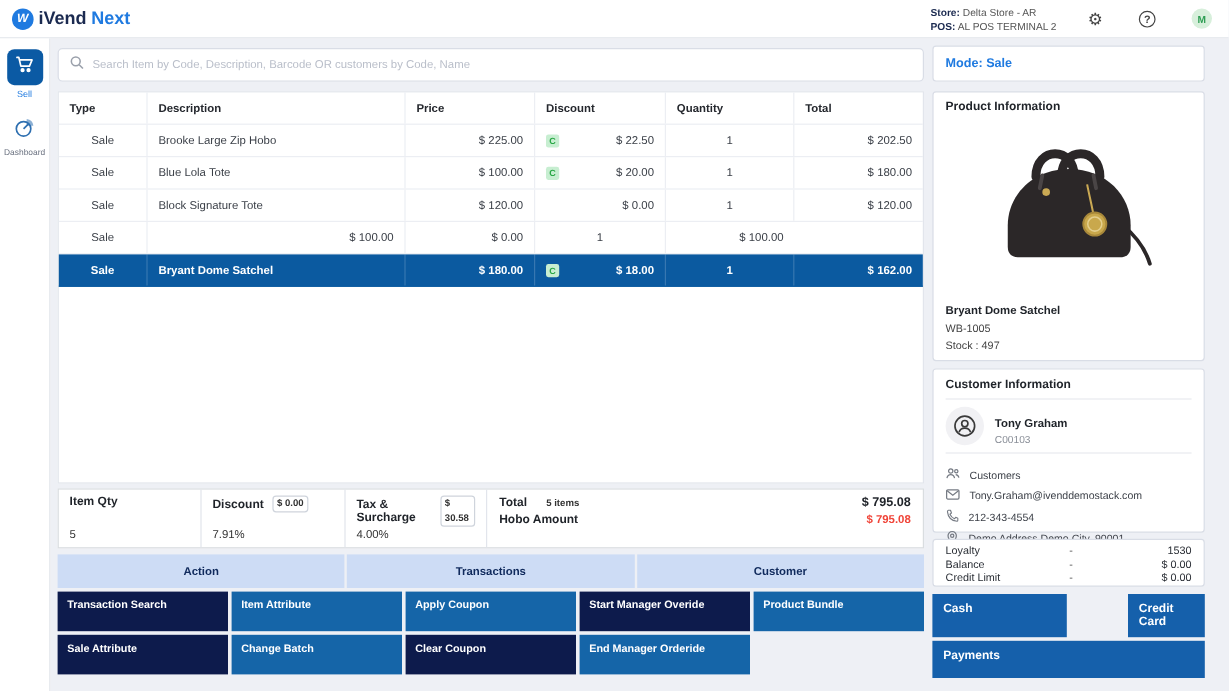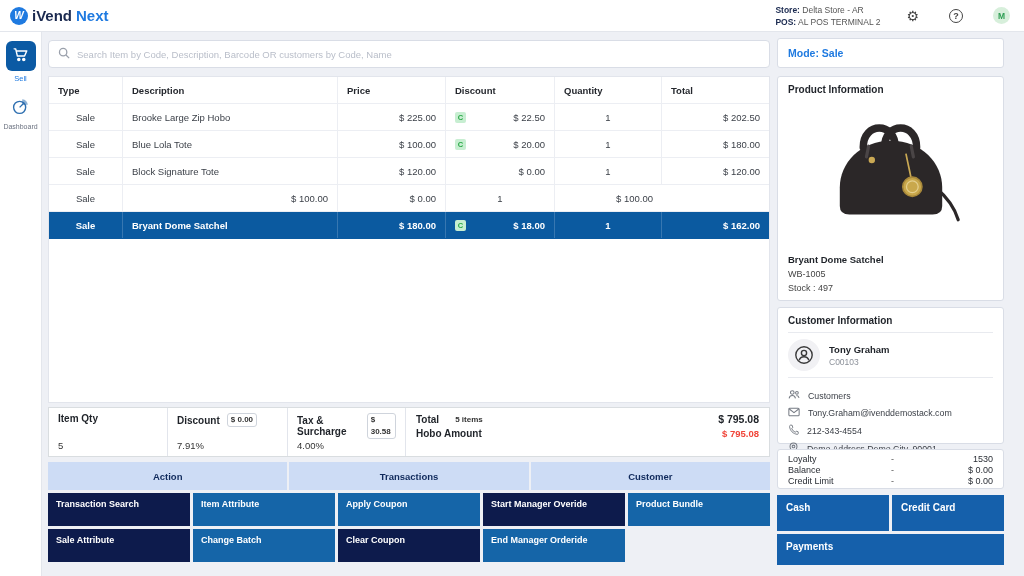--- a/index.html
+++ b/index.html
@@ -81,35 +81,35 @@
   .right { width:227px; margin-left:7px; display:flex; flex-direction:column; flex:0 0 auto; }
   .panel { background:#fff; border:1px solid #d9dde6; border-radius:3px; }
   .mode-box { margin-top:6px; height:30px; display:flex; align-items:center; padding:0 10px; font-size:10.5px; font-weight:bold; color:#1f7ae0; }
   .prod-box { margin-top:8px; height:225px; padding:7px 10px; display:flex; flex-direction:column; }
   .panel-h { font-size:10px; font-weight:bold; color:#1f2329; }
   .prod-img { flex:1; display:flex; align-items:center; justify-content:center; }
   .prod-name { font-size:9.5px; font-weight:bold; color:#1f2329; }
   .prod-line { font-size:9px; color:#444; margin-top:4px; }
   .cust-box { margin-top:6px; height:137px; padding:7px 10px 15px; display:flex; flex-direction:column; }
   .cust-div { border:none; border-top:1px solid #e8eaef; margin:6px 0; }
-  .cust-row { display:flex; align-items:center; gap:9px; }
+  .cust-row { display:flex; align-items:flex-end; gap:9px; }
   .cust-avatar { width:32px; height:32px; border-radius:50%; background:#f1f1f4; display:flex; align-items:center; justify-content:center; flex:0 0 auto; }
   .cust-name { font-size:9.5px; font-weight:bold; color:#1f2329; }
   .cust-code { font-size:8.5px; color:#8a8f98; margin-top:2px; }
   .contact-row { display:flex; align-items:center; gap:8px; font-size:8.8px; color:#3c4048; margin-top:5px; }
   .contact-row svg { flex:0 0 auto; }
   .loyal-box { margin-top:5px; height:40px; padding:4px 10px; display:flex; flex-direction:column; justify-content:space-between; }
   .loyal-row { display:flex; font-size:9px; color:#2a2e35; font-weight:500; line-height:11px; }
   .loyal-label { width:42%; }
   .loyal-dash { width:18%; text-align:center; color:#555; }
   .loyal-val { width:40%; text-align:right; }
   .pay-row { margin-top:6px; display:flex; gap:3px; }
   .pay-btn { background:#1560ab; color:#fff; font-size:10px; font-weight:bold; padding:7px 9px; cursor:pointer; text-align:left; }
   .pay-cash { width:112px; height:36px; }
-  .pay-card { flex:1; height:36px; }
+  .pay-card { flex:1; height:36px;margin-left:48px; }
   .pay-full { margin-top:3px; height:31px; }
 </style>
 </head>
 <body>
 
 <div class="app">
 
   <header class="topbar">
     <div class="logo">
       <span class="logo-mark">W</span>

